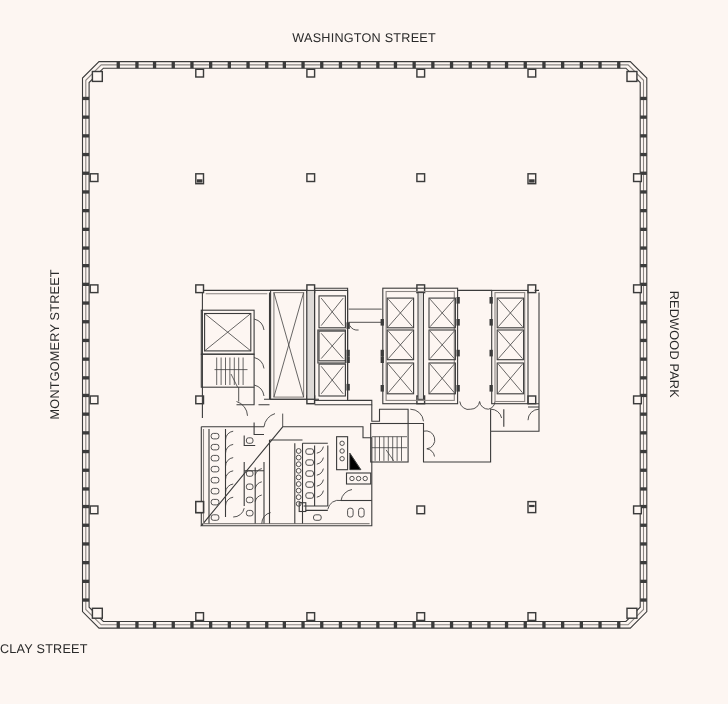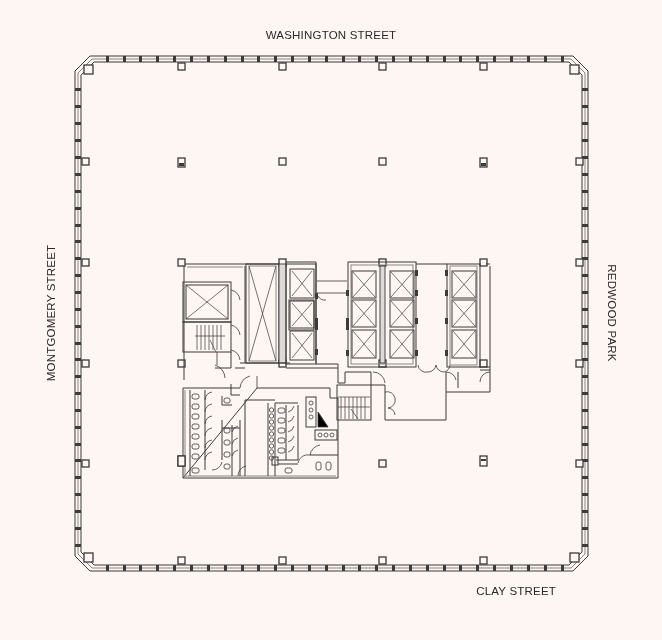--- a/index.html
+++ b/index.html
@@ -10,21 +10,21 @@
     position: relative;
   }
   .street {
     position: absolute;
     font-size: 11.5px;
     color: #2a2a2a;
     letter-spacing: 0.2px;
     white-space: nowrap;
   }
   .north { top: 29px; left: 0; width: 662px; text-align: center; }
-  .south { top: 585px; left: 0; width: 556px; text-align: right; }
+  .south { top: 585px; left: 0; width: 556px; text-align: left; }
   .west {
     left: 51px; top: 313px;
     transform: translate(-50%, -50%) rotate(-90deg);
   }
   .east {
     left: 612px; top: 313px;
     transform: translate(-50%, -50%) rotate(90deg);
   }
   svg.plan { position: absolute; left: 0; top: 0; }
   .wall { fill: none; stroke: #3b3b3b; stroke-width: 1; }

